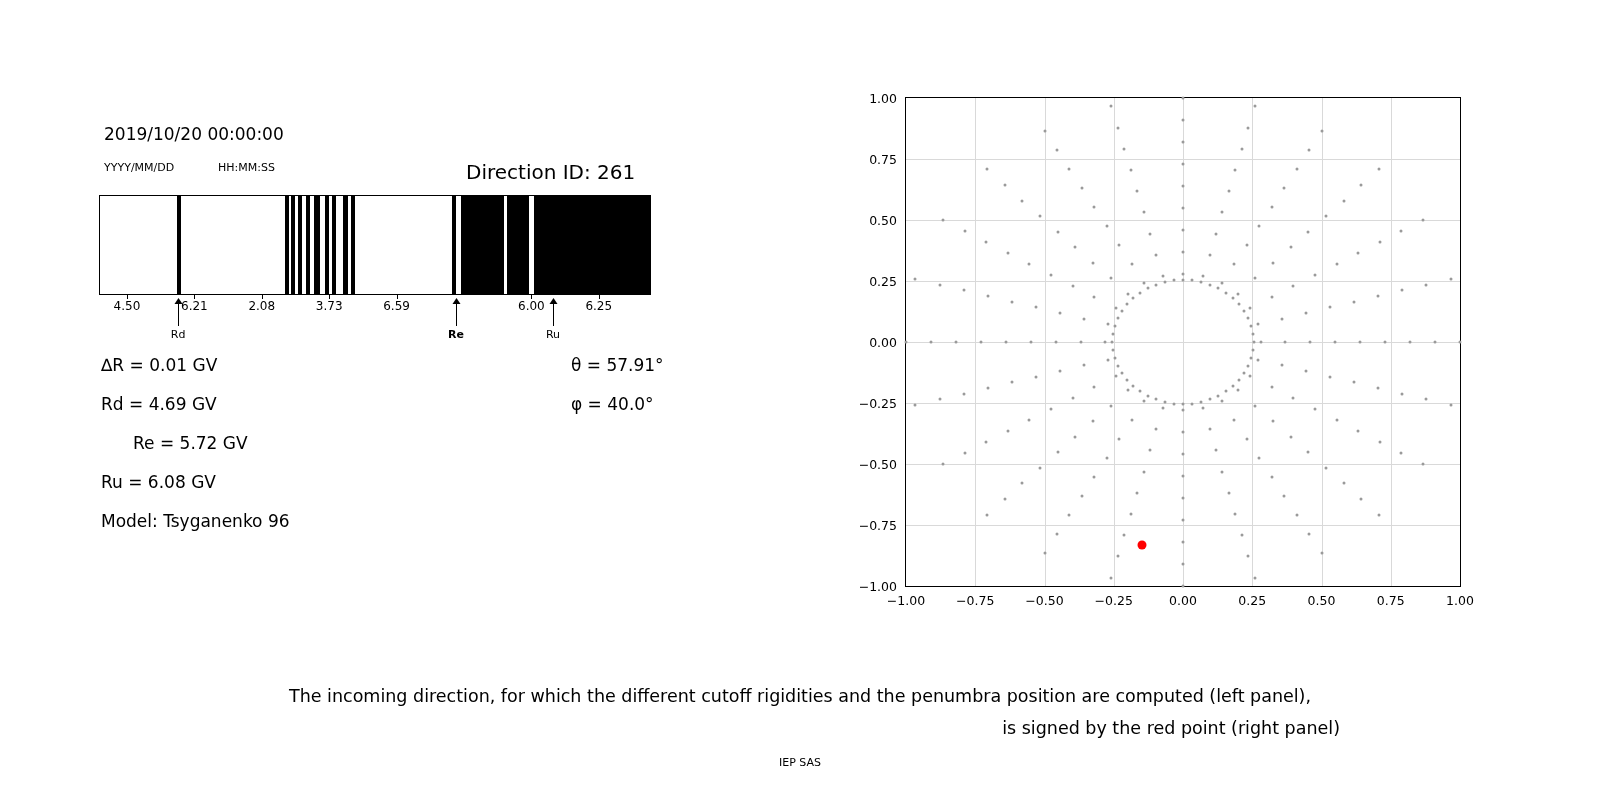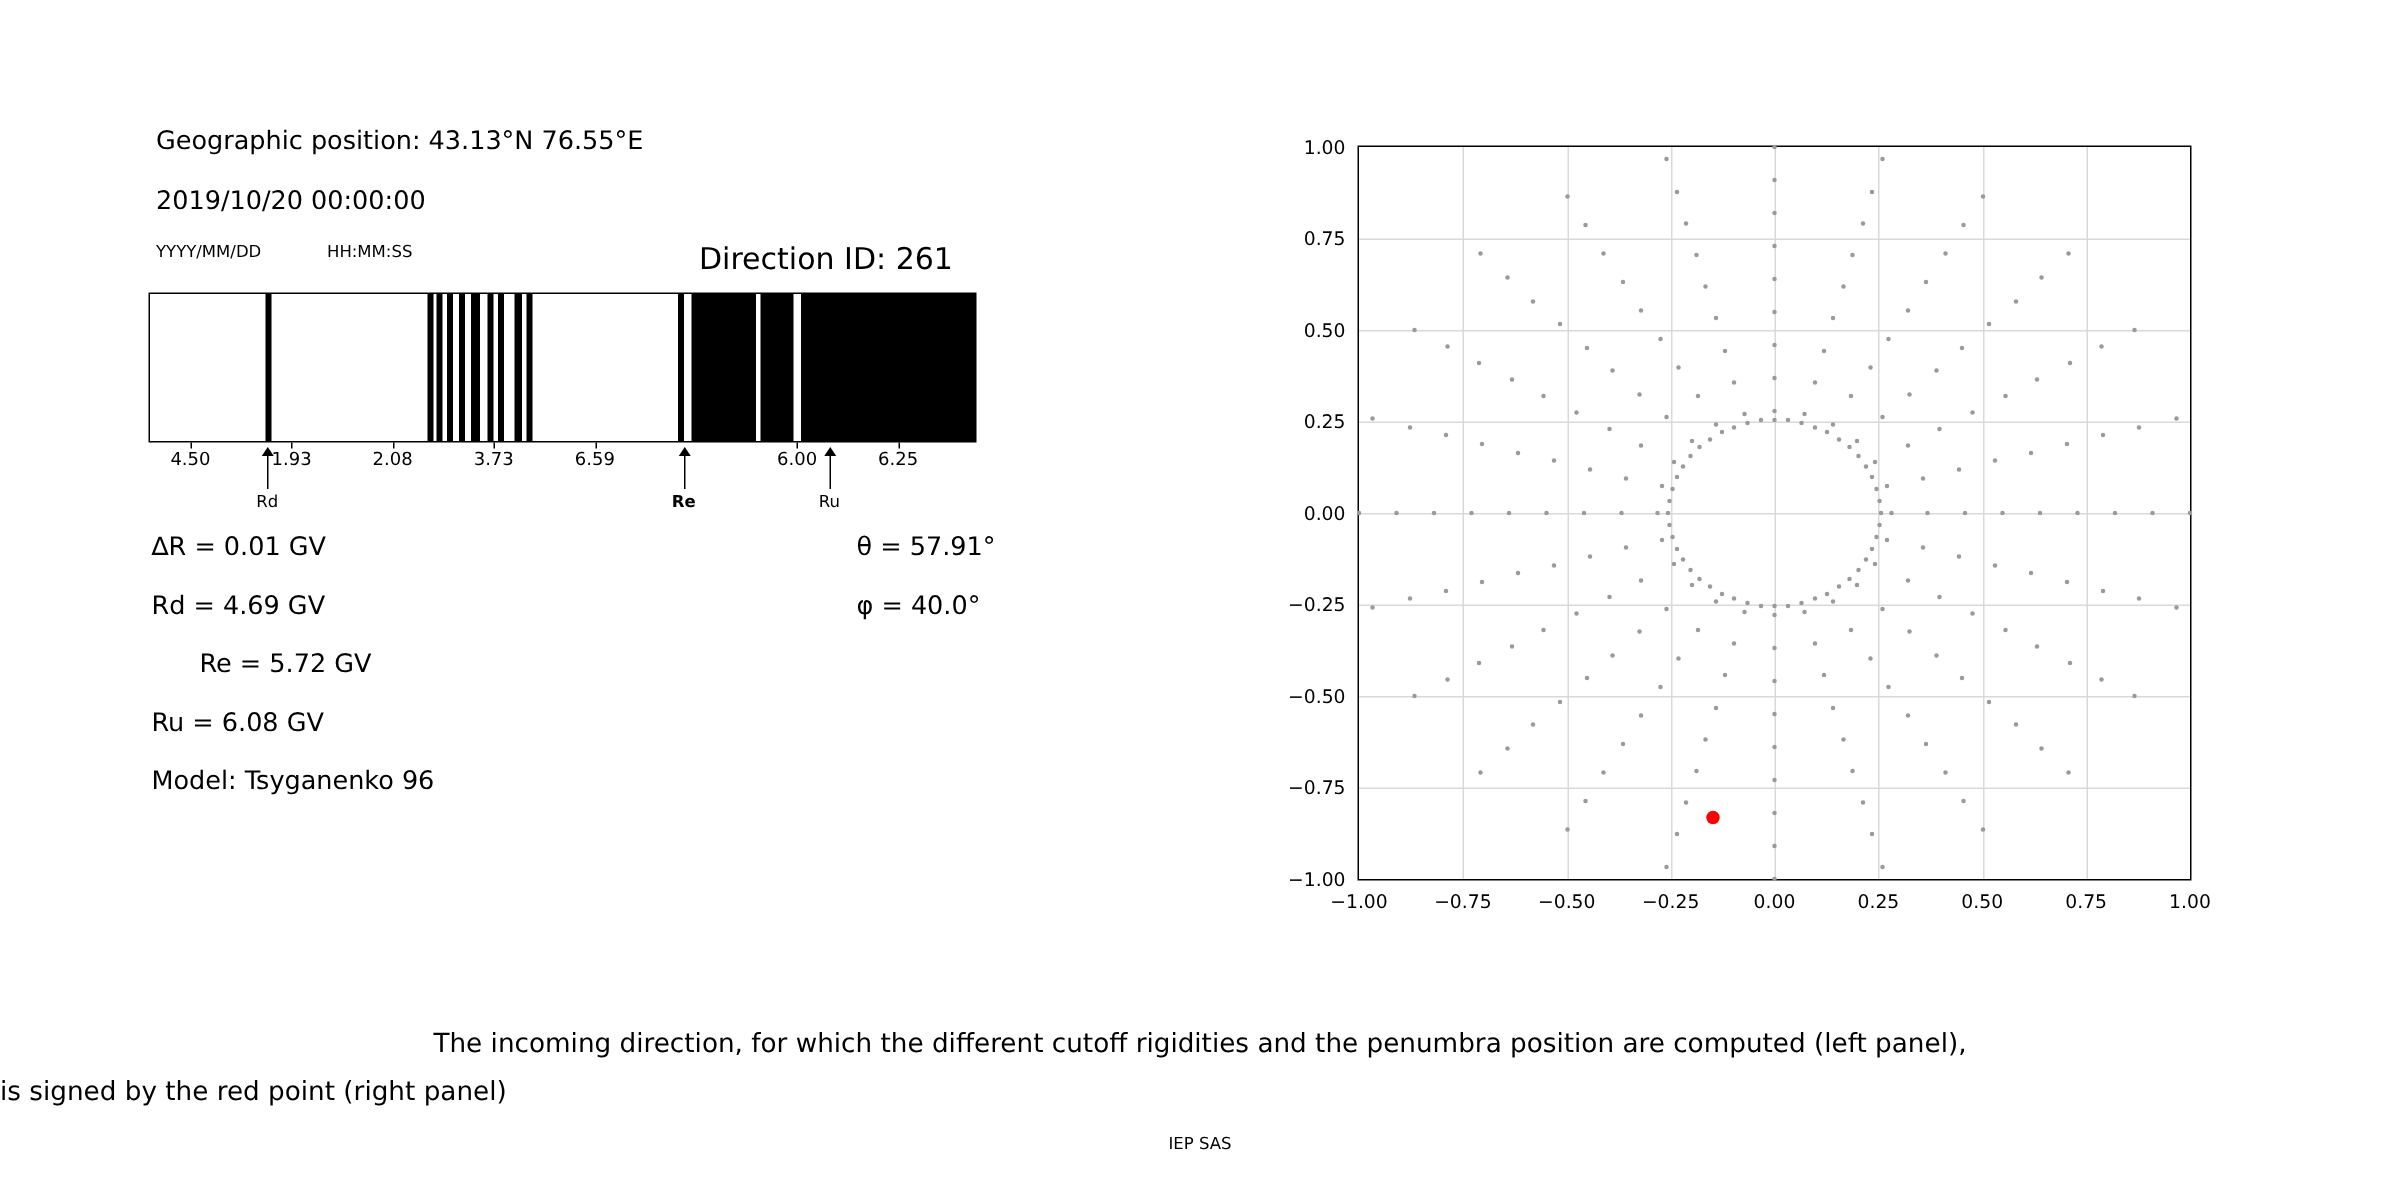--- a/index.html
+++ b/index.html
@@ -141,35 +141,34 @@
 
   .caption1 {
     position: absolute;
     left: 0; top: 686px; width: 1600px;
     text-align: center;
     font-size: 17.5px;
   }
   .caption2 {
     position: absolute;
     left: 0; top: 718px; width: 1340px;
-    text-align: left;
+    text-align: right;
     font-size: 17.5px;
   }
   .footer {
     position: absolute;
     left: 0; top: 756px; width: 1600px;
     text-align: center;
     font-size: 11px;
   }
 </style>
 </head>
 <body>
 
 <div class="panel-left">
-  <div class="txt geo-pos">Geographic position: 43.13°N 76.55°E</div>
   <div class="txt datetime">2019/10/20 00:00:00</div>
   <div class="txt fmt-date">YYYY/MM/DD</div>
   <div class="txt fmt-time">HH:MM:SS</div>
   <div class="txt dir-id">Direction ID: 261</div>
 
   <div class="penumbra-box" id="penumbra-box">
       <div class="pband" style="left: 76.8382px; width: 4.04412px;"></div>
       <div class="pband" style="left: 184.681px; width: 4.04412px;"></div>
       <div class="pband" style="left: 191.422px; width: 4.04412px;"></div>
       <div class="pband" style="left: 198.162px; width: 4.04412px;"></div>
@@ -181,21 +180,21 @@
       <div class="pband" style="left: 250.735px; width: 4.04412px;"></div>
       <div class="pband" style="left: 351.838px; width: 4.04412px;"></div>
       <div class="pband" style="left: 361.275px; width: 43.1373px;"></div>
       <div class="pband" style="left: 407.108px; width: 21.5686px;"></div>
       <div class="pband" style="left: 434.069px; width: 115.931px;"></div>
     </div>
   <div class="axis-ticks" id="penumbra-axis">
       <div class="tick" style="left: 27.9608px;"></div>
       <div class="ticklabel" style="left: 27.9608px;">4.50</div>
       <div class="tick" style="left: 95.3627px;"></div>
-      <div class="ticklabel" style="left: 95.3627px;">1.93</div>
+      <div class="ticklabel" style="left: 95.3627px;">6.21</div>
       <div class="tick" style="left: 162.765px;"></div>
       <div class="ticklabel" style="left: 162.765px;">2.08</div>
       <div class="tick" style="left: 230.167px;"></div>
       <div class="ticklabel" style="left: 230.167px;">3.73</div>
       <div class="tick" style="left: 297.569px;"></div>
       <div class="ticklabel" style="left: 297.569px;">6.59</div>
       <div class="tick" style="left: 432.373px;"></div>
       <div class="ticklabel" style="left: 432.373px;">6.00</div>
       <div class="tick" style="left: 499.775px;"></div>
       <div class="ticklabel" style="left: 499.775px;">6.25</div>

